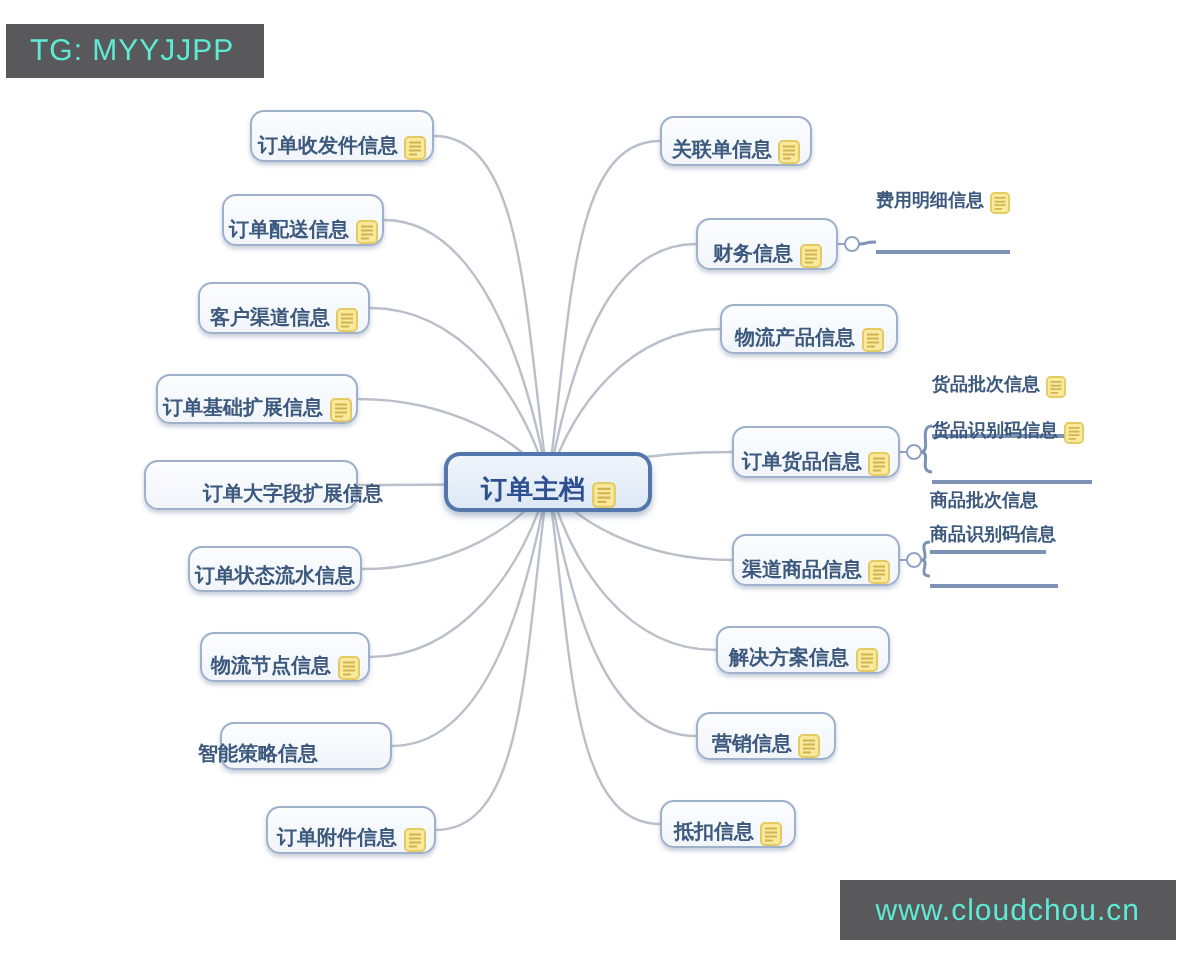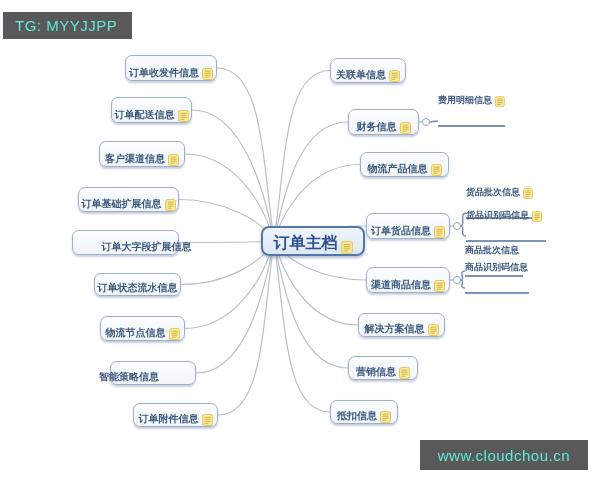--- a/index.html
+++ b/index.html
@@ -19,23 +19,22 @@
     color:var(--node-text);
     font-weight:bold;font-size:10px;white-space:nowrap;
     box-sizing:border-box;cursor:default;
   }
   .node .lbl{white-space:nowrap;}
   .root-node{
     background:linear-gradient(180deg,#f0f5fb 0%,#dde8f5 100%);
     border:2px solid var(--root-border);
     border-radius:8px;
     color:var(--root-text);
-    font-size:16px;
+    font-size:13px;
     box-shadow:0 2px 3px rgba(90,115,150,.45);
-    margin-left:39px;
   }
   .subnode{
     position:absolute;display:flex;align-items:flex-end;gap:3px;
     border-bottom:2px solid var(--sub-line);
     color:var(--node-text);
     font-weight:bold;font-size:9px;white-space:nowrap;
     padding-bottom:18px;box-sizing:border-box;
   }
   .badge{
     position:absolute;background:var(--badge-bg);color:#5eead4;

